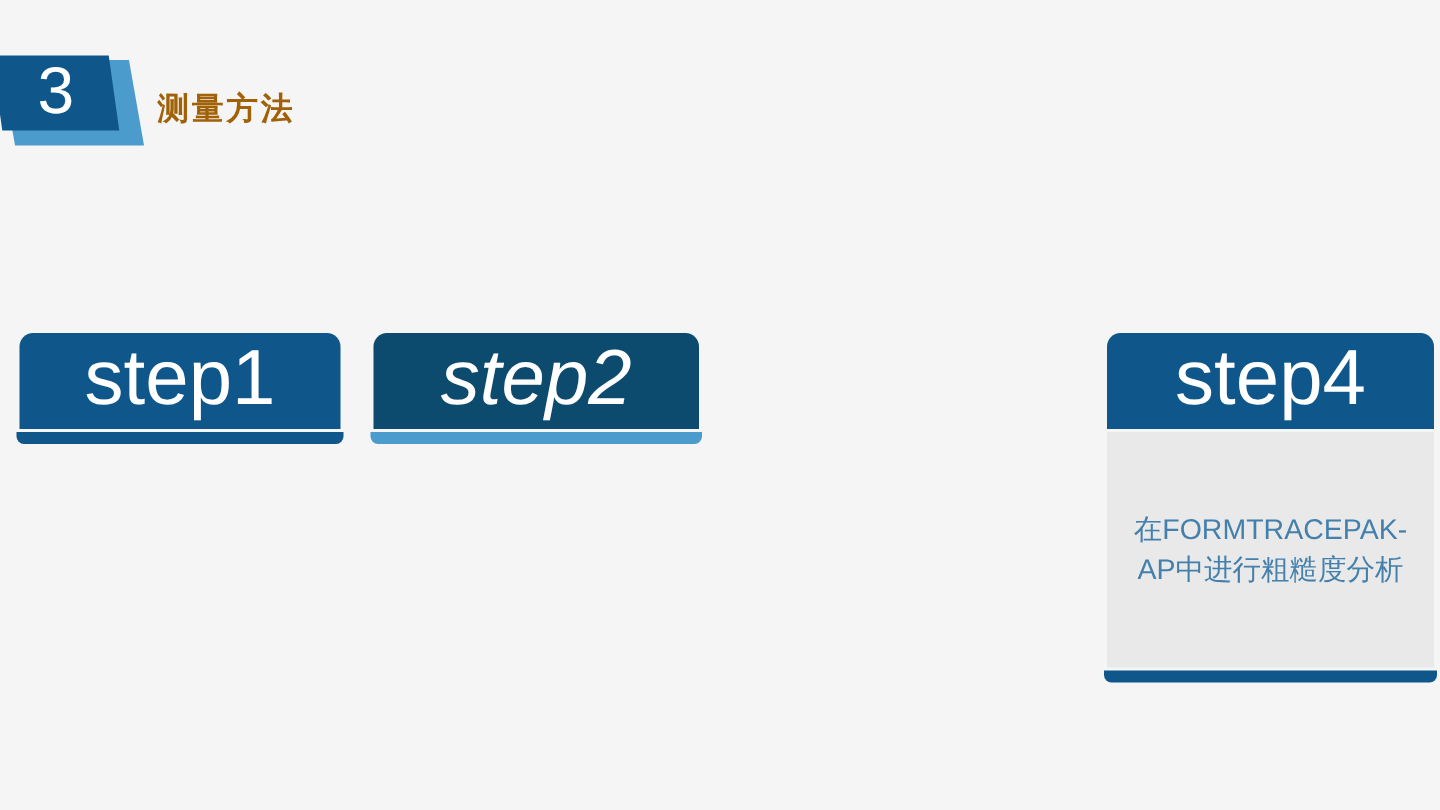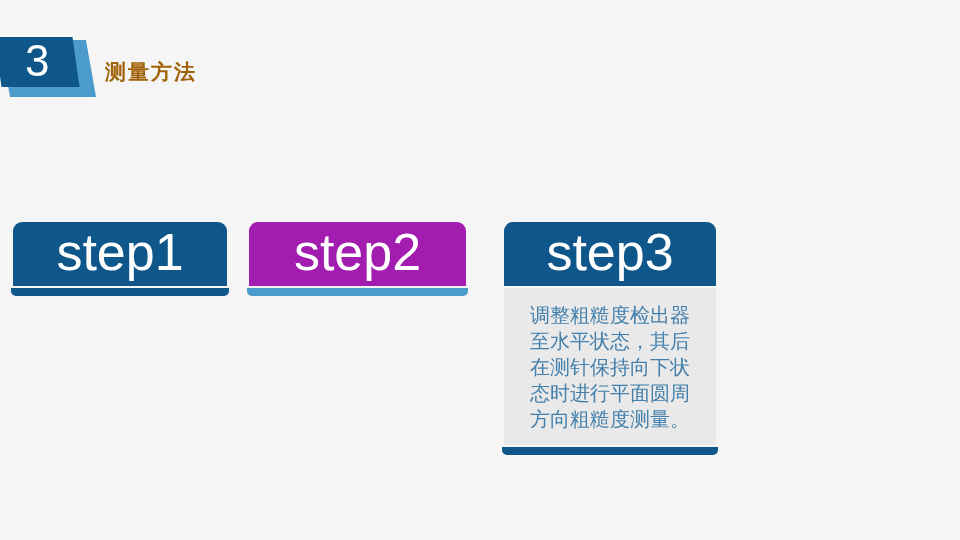--- a/index.html
+++ b/index.html
@@ -74,21 +74,21 @@
 
   .card-head {
     height: 64px;
     border-radius: 9px 9px 0 0;
     display: flex;
     align-items: center;
     justify-content: center;
     flex: 0 0 auto;
   }
   .theme-dark  .card-head { background: #0f578a; }
-  .theme-light .card-head { background: #a21caf; }
+  .theme-light .card-head { background: #0c4a6e; font-style: italic; }
 
   .step-label {
     color: #ffffff;
     font-size: 52px;
     font-weight: 400;
     line-height: 1;
     letter-spacing: 0px;
     padding-bottom: 4px;
   }
 
@@ -142,28 +142,25 @@
     <div class="card-strip"></div>
   </article>
 
   <article class="card card-2 theme-light">
     <div class="card-head">
       <span class="step-label">step2</span>
     </div>
     <div class="card-strip"></div>
   </article>
 
-  <article class="card card-3 theme-dark">
+
+  <article class="card card-4 theme-dark">
     <div class="card-head">
-      <span class="step-label">step3</span>
+      <span class="step-label">step4</span>
     </div>
     <div class="card-body">
-      <p class="card-text">调整粗糙度检出器
-至水平状态，其后
-在测针保持向下状
-态时进行平面圆周
-方向粗糙度测量。</p>
+      <p class="card-text">在FORMTRACEPAK-
+AP中进行粗糙度分析</p>
     </div>
     <div class="card-strip"></div>
   </article>
 
-
 </div>
 
 </body></html>

